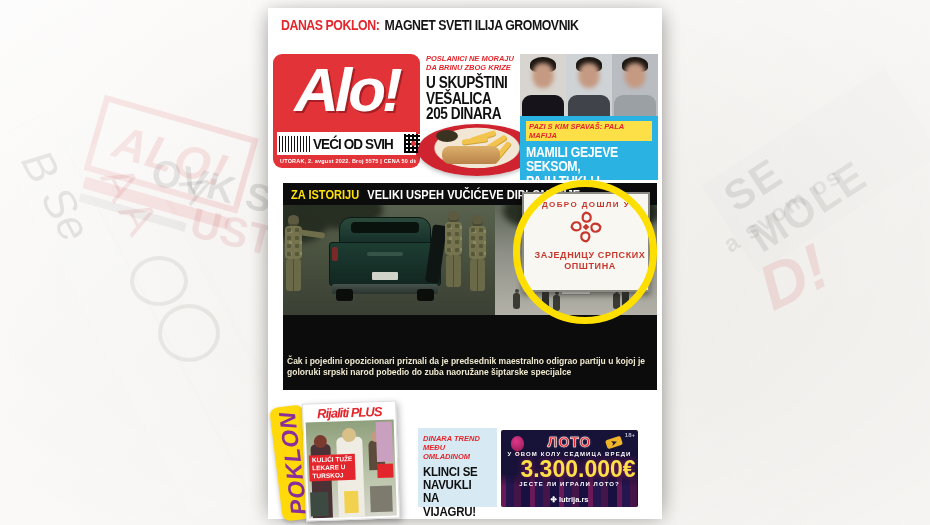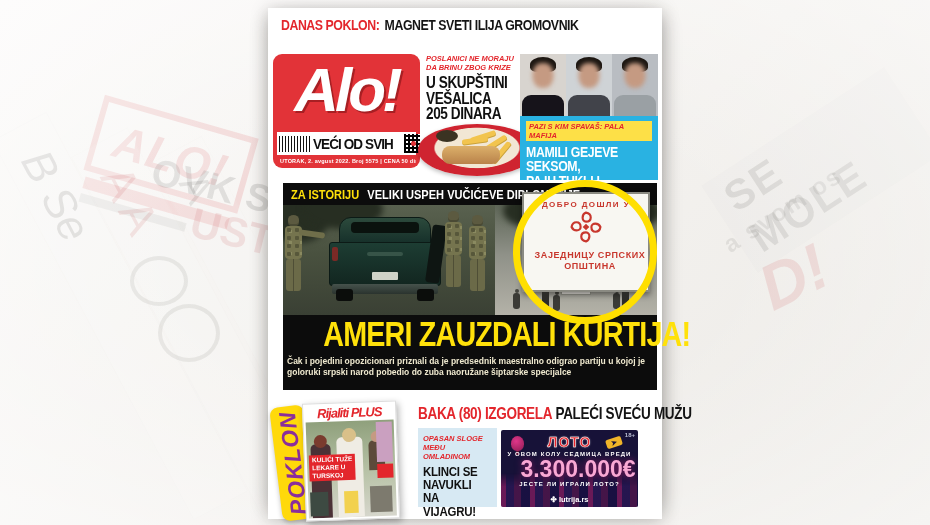--- a/index.html
+++ b/index.html
@@ -134,21 +134,21 @@
     -webkit-mask-image:linear-gradient(180deg,transparent 0,#000 40%);mask-image:linear-gradient(180deg,transparent 0,#000 40%);}
   .balloon{position:absolute;left:10px;top:6px;width:13px;height:15px;background:radial-gradient(circle at 40% 35%,#e0368a,#8e1d53);border-radius:50% 50% 45% 45%;}
   .balloon::after{content:"";position:absolute;left:5px;top:15px;width:3px;height:4px;background:#5c1236;}
   .loto-brand{position:absolute;left:0;right:0;top:4px;text-align:center;color:#e8232a;font-weight:900;font-size:14px;letter-spacing:1px;
               -webkit-text-stroke:.5px #fff;text-shadow:0 0 2px rgba(255,255,255,.7);}
   .ticket{position:absolute;right:16px;top:8px;width:16px;height:9px;background:#f0b429;border-radius:2px;transform:rotate(-18deg);
           color:#171238;font-size:7px;font-weight:900;line-height:9px;text-align:center;}
   .age{position:absolute;right:3px;top:2px;color:#b9bdd2;font-size:6px;font-weight:700;}
   .loto-l1,.loto-l2{color:#fff;font-size:6px;font-weight:700;letter-spacing:1.1px;text-align:center;position:relative;}
   .loto-l1{margin-top:21px;}
-  .loto-amt{color:#f9a8d4;font-weight:900;font-size:23px;text-align:center;line-height:1.05;position:relative;
+  .loto-amt{color:#fde047;font-weight:900;font-size:23px;text-align:center;line-height:1.05;position:relative;
             text-shadow:0 0 7px rgba(214,35,127,.65);padding-left:17px;}
   .loto-site{position:absolute;left:0;right:0;bottom:3px;text-align:center;color:#fff;font-size:7.5px;font-weight:700;}
   .baka{position:absolute;left:150px;top:396px;width:246px;font-weight:900;font-size:16.5px;letter-spacing:-.4px;}
   .baka .r{color:#e3262c;margin-right:4px;}
   .baka .b{color:#141414;}
   .bluebox{position:absolute;left:150px;top:420px;width:79px;height:79px;background:#d7e9f3;padding:6px 5px;}
   .bb-kick{color:#e3262c;font-style:italic;font-weight:900;font-size:7.5px;line-height:1.2;}
   .bb-head{color:#101010;font-weight:900;font-size:13.5px;line-height:.98;margin-top:4px;letter-spacing:-.3px;}
 </style>
 </head>
@@ -308,23 +308,20 @@
           </g>
           <rect x="17.4" y="17.4" width="5.2" height="5.2" fill="#c8372d" transform="rotate(45 20 20)"></rect>
         </svg>
         <div class="bb-bottom pre">ЗАЈЕДНИЦУ СРПСКИХ
 ОПШТИНА</div>
       </div>
       <span class="bb-leg" style="left:259px;"></span>
       <span class="bb-leg" style="left:339px;"></span>
       <div class="circle-hl"></div>
 
-      <div class="mainline">
-        <span class="cndc">AMERI ZAUZDALI KURTIJA!</span>
-      </div>
       <div class="subrow">
         <div class="deck">Čak i pojedini opozicionari priznali da je predsednik maestralno odigrao partiju u kojoj je goloruki srpski narod pobedio do zuba naoružane šiptarske specijalce</div>
       </div>
     </div>
 
     <div class="sticker">
       <span>POKLON</span>
     </div>
 
     <div class="mag">
@@ -343,28 +340,23 @@
         <span class="mag-blk" style="right:2px;top:44px;width:16px;height:14px;background:#e3262c;"></span>
         <span class="mag-blk" style="left:36px;top:70px;width:14px;height:22px;background:#f2d14e;"></span>
         <span class="mag-blk" style="right:4px;bottom:4px;width:22px;height:26px;background:#7d7a6e;"></span>
         <span class="mag-blk" style="left:2px;bottom:2px;width:18px;height:24px;background:#3d4a42;"></span>
         <div class="coverstory pre">KULIĆI TUŽE
 LEKARE U
 TURSKOJ</div>
       </div>
     </div>
 
-    <div class="baka">
-      <span class="cnd" style="transform:scaleX(.82);">
-        <span class="r">BAKA (80) IZGORELA</span><span class="b">PALEĆI SVEĆU MUŽU</span>
-      </span>
-    </div>
 
     <div class="bluebox">
-      <div class="bb-kick pre">OPASAN SLOGE
+      <div class="bb-kick pre">DINARA TREND
 MEĐU OMLADINOM</div>
       <div class="bb-head"><span class="cnd pre" style="white-space:pre-line;">KLINCI SE
 NAVUKLI NA
 VIJAGRU!</span></div>
     </div>
 
     <div class="loto">
       <div class="skyline"></div>
       <span class="balloon"></span>
       <div class="loto-brand">ЛОТО</div>

